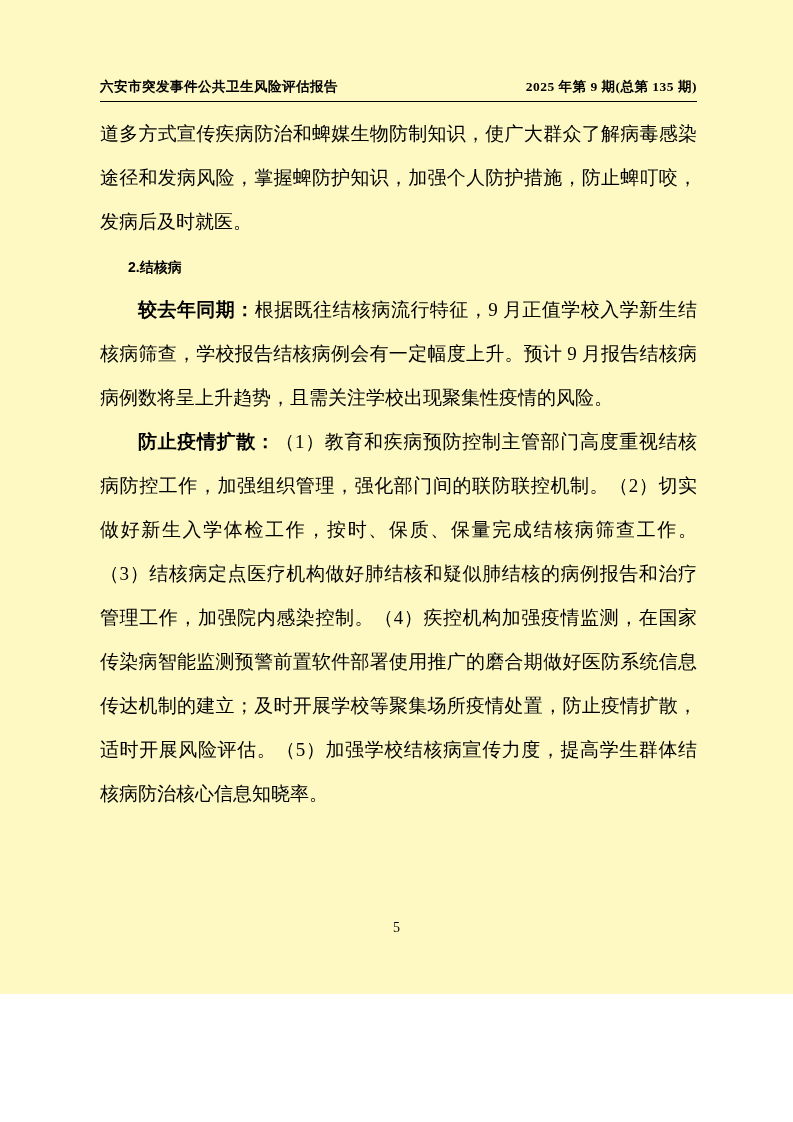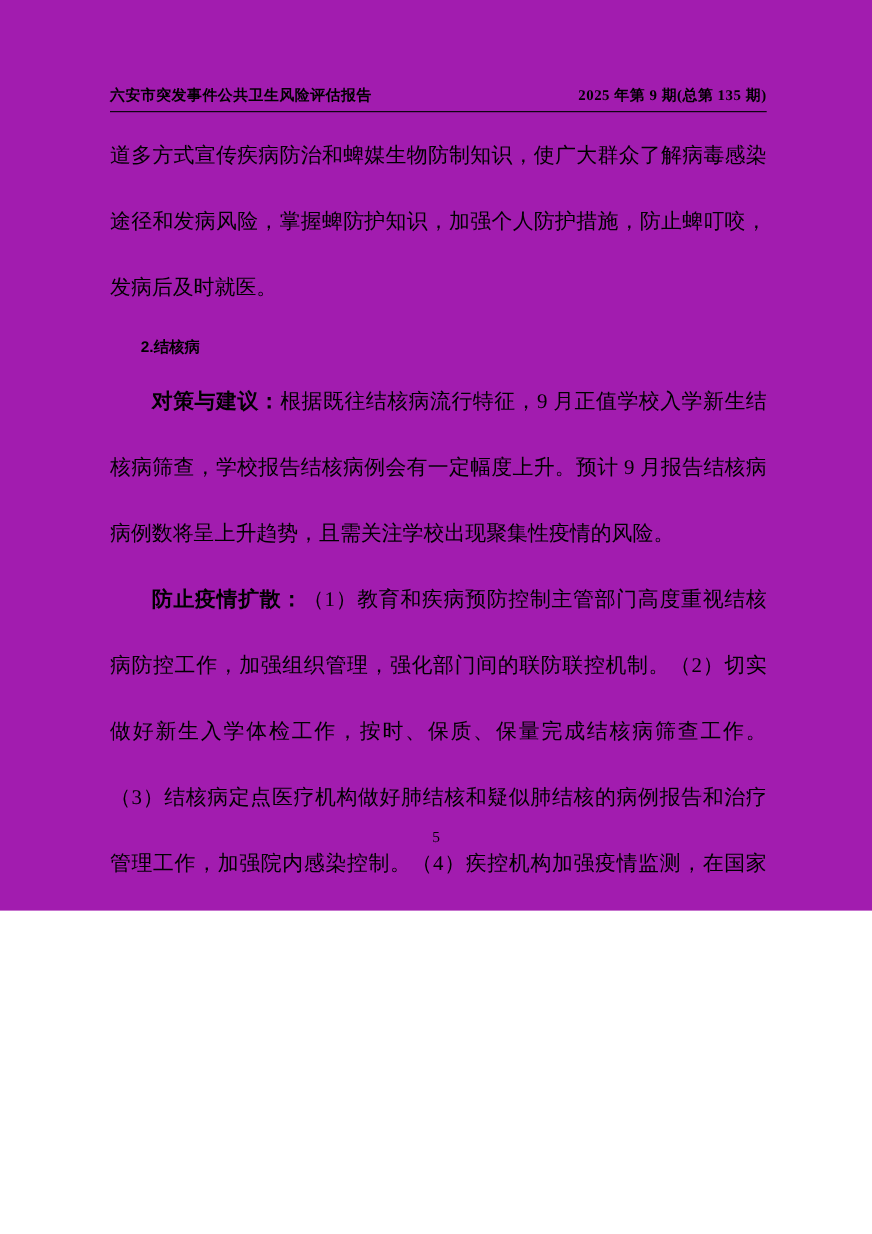--- a/index.html
+++ b/index.html
@@ -4,23 +4,23 @@
 <style>
   * { margin: 0; padding: 0; box-sizing: border-box; }
 
   html, body {
     background: #ffffff;
   }
 
   .page {
     position: relative;
     width: 793px;
-    height: 828px;
+    height: 994px;
     margin: 0 auto;
-    background: #a21caf;
+    background: #fef9c3;
     overflow: hidden;
     font-family: "Liberation Serif", "DejaVu Serif", serif;
     color: #000000;
   }
 
   .page-header {
     position: absolute;
     top: 78px;
     left: 100px;
     right: 96px;
@@ -37,21 +37,21 @@
 
   .page-body {
     position: absolute;
     top: 112px;
     left: 100px;
     right: 96px;
   }
 
   .para {
     font-size: 19px;
-    line-height: 60px;
+    line-height: 44px;
     text-align: justify;
     text-indent: 2em;
     font-family: "Liberation Serif", "DejaVu Serif", serif;
   }
 
   .para.no-indent {
     text-indent: 0;
   }
 
   .heading {
@@ -88,21 +88,21 @@
     <span>2025 年第 9 期(总第 135 期)</span>
   </header>
 
   <main class="page-body">
 
     <p class="para no-indent">道多方式宣传疾病防治和蜱媒生物防制知识，使广大群众了解病毒感染途径和发病风险，掌握蜱防护知识，加强个人防护措施，防止蜱叮咬，发病后及时就医。</p>
 
     <p class="heading">2.结核病</p>
 
 
-    <p class="para"><span class="lead">对策与建议：</span><span>根据既往结核病流行特征，9 月正值学校入学新生结核病筛查，学校报告结核病例会有一定幅度上升。预计 9 月报告结核病病例数将呈上升趋势，且需关注学校出现聚集性疫情的风险。</span></p>
+    <p class="para"><span class="lead">较去年同期：</span><span>根据既往结核病流行特征，9 月正值学校入学新生结核病筛查，学校报告结核病例会有一定幅度上升。预计 9 月报告结核病病例数将呈上升趋势，且需关注学校出现聚集性疫情的风险。</span></p>
 
     <p class="para"><span class="lead">防止疫情扩散：</span><span>（1）教育和疾病预防控制主管部门高度重视结核病防控工作，加强组织管理，强化部门间的联防联控机制。（2）切实做好新生入学体检工作，按时、保质、保量完成结核病筛查工作。（3）结核病定点医疗机构做好肺结核和疑似肺结核的病例报告和治疗管理工作，加强院内感染控制。（4）疾控机构加强疫情监测，在国家传染病智能监测预警前置软件部署使用推广的磨合期做好医防系统信息传达机制的建立；及时开展学校等聚集场所疫情处置，防止疫情扩散，适时开展风险评估。（5）加强学校结核病宣传力度，提高学生群体结核病防治核心信息知晓率。</span></p>
 
 
   </main>
 
   <footer class="page-footer">
     <span>5</span>
   </footer>
 

